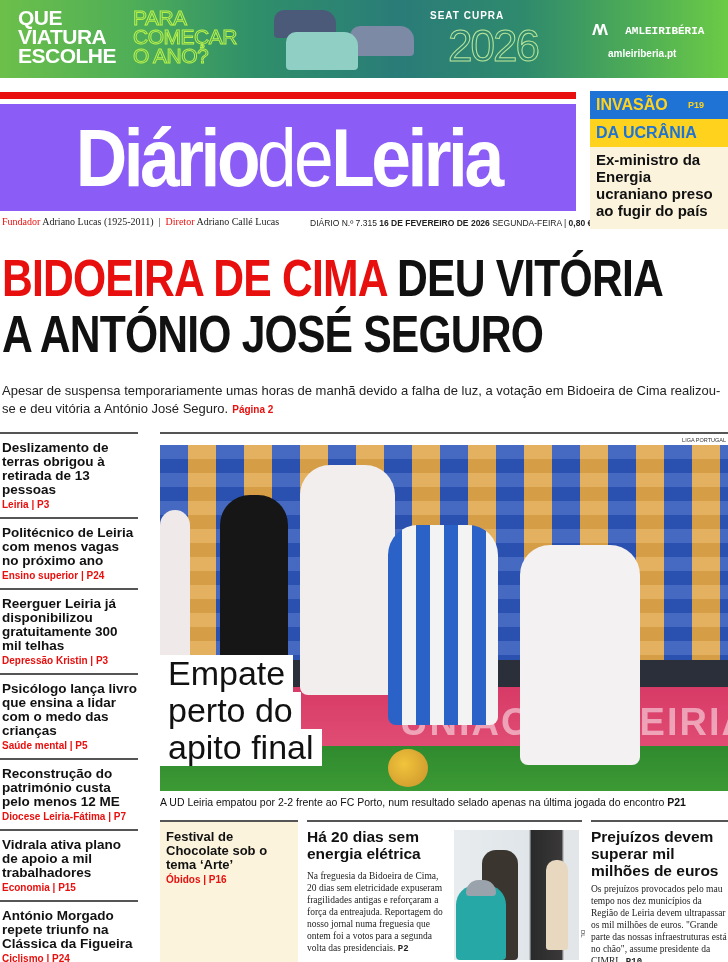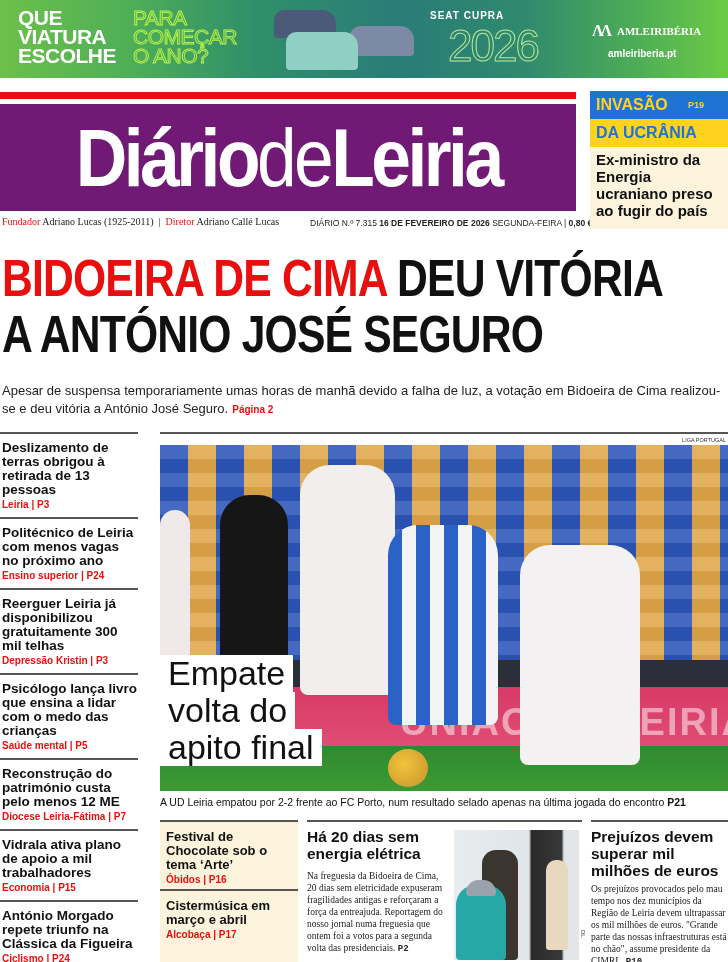--- a/index.html
+++ b/index.html
@@ -14,27 +14,27 @@
   }
   .ad-que { position: absolute; left: 18px; top: 8px; color: #fff; font-family: "Liberation Sans", sans-serif; font-weight: bold; font-size: 21px; line-height: 19px; letter-spacing: -0.5px; }
   .ad-para { position: absolute; left: 133px; top: 8px; color: transparent; -webkit-text-stroke: 1px #b6f04a; font-family: "Liberation Sans", sans-serif; font-size: 21px; line-height: 19px; letter-spacing: -0.5px; }
   .ad-cars { position: absolute; left: 270px; top: 8px; width: 150px; height: 64px; }
   .car { position: absolute; border-radius: 10px 14px 4px 4px; }
   .car1 { left: 4px; top: 2px; width: 62px; height: 28px; background: #4a5a78; }
   .car2 { left: 16px; top: 24px; width: 72px; height: 38px; background: #8fcfc4; }
   .car3 { left: 80px; top: 18px; width: 64px; height: 30px; background: #7d8aa6; }
   .ad-brands { position: absolute; left: 430px; top: 10px; color: #fff; font-family: "Liberation Sans", sans-serif; font-size: 10px; letter-spacing: 1px; font-weight: bold; }
   .ad-year { position: absolute; left: 448px; top: 24px; font-family: "Liberation Sans", sans-serif; font-size: 44px; line-height: 44px; color: transparent; -webkit-text-stroke: 1px #b9e59a; letter-spacing: -2px; }
-  .ad-logo { position: absolute; left: 592px; top: 22px; color: #fff; font-family: Liberation Serif, serif; font-size: 11px; font-weight: bold; display: flex; align-items: center; gap: 8px; }
+  .ad-logo { position: absolute; left: 592px; top: 22px; color: #fff; font-family: Liberation Mono, monospace; font-size: 11px; font-weight: bold; display: flex; align-items: center; gap: 20px; }
   .ad-logo-mark { font-size: 16px; font-weight: bold; letter-spacing: -3px; }
   .ad-url { position: absolute; left: 608px; top: 48px; color: #fff; font-family: "Liberation Sans", sans-serif; font-size: 10px; font-weight: bold; }
 
   
   .mast-top-bar { position: absolute; left: 0; top: 92px; width: 576px; height: 7px; background: #e8100e; }
-  .mast { position: absolute; left: 0; top: 104px; width: 576px; height: 107px; background: #701a75; display: flex; align-items: center; justify-content: center; }
+  .mast { position: absolute; left: 0; top: 104px; width: 576px; height: 107px; background: #8b5cf6; display: flex; align-items: center; justify-content: center; }
   .mast-title { color: #fff; font-family: "Liberation Sans", sans-serif; font-size: 82px; line-height: 82px; letter-spacing: -4px; white-space: nowrap; transform: scaleX(0.87); transform-origin: center; }
   .mast-title .b { font-weight: bold; }
   .mast-title .l { font-weight: normal; letter-spacing: -3px; }
   .credits { position: absolute; left: 2px; top: 216px; font-family: "Liberation Serif", serif; font-size: 10px; color: #222; white-space: nowrap; }
   .credits .red { color: #e8100e; }
   .issue { position: absolute; left: 310px; top: 218px; font-family: "Liberation Sans", sans-serif; font-size: 8.5px; color: #222; white-space: nowrap; }
   .issue b { font-weight: bold; }
 
   
   .ukr { position: absolute; left: 590px; top: 91px; width: 138px; height: 138px; background: #fbf3dc; }
@@ -208,41 +208,37 @@
   <div class="seats-mask"></div>
   <div class="ad-board">UNIÃO DE LEIRIA</div>
   <div class="pl pl-left"></div>
   <div class="pl pl-ref"></div>
   <div class="pl pl-w1"></div>
   <div class="pl pl-porto"></div>
   <div class="pl pl-w2"></div>
   <div class="ball"></div>
   <div class="photo-head">
     <div><span>Empate</span></div>
-    <div><span>volta do</span></div>
+    <div><span>perto do</span></div>
     <div><span>apito final</span></div>
   </div>
 </div>
 <div class="caption">
   <span>A UD Leiria empatou por 2-2 frente ao FC Porto, num resultado selado apenas na última jogada do encontro</span>
   <b>P21</b>
 </div>
 
 <div class="bot-rule" style="left:160px;width:138px;"></div>
 <div class="bot-rule" style="left:307px;width:275px;"></div>
 <div class="bot-rule" style="left:591px;width:137px;"></div>
 
 <div class="cream">
   <div class="cream-item">
     <div class="cream-title">Festival de Chocolate sob o tema ‘Arte’</div>
     <div class="cream-sec">Óbidos | P16</div>
-  </div>
-  <div class="cream-item">
-    <div class="cream-title">Cistermúsica em março e abril</div>
-    <div class="cream-sec">Alcobaça | P17</div>
   </div>
 </div>
 
 <div class="story">
   <div class="story-title">Há 20 dias sem energia elétrica</div>
   <div class="story-body">
     <span>Na freguesia da Bidoeira de Cima, 20 dias sem eletricidade expuseram fragilidades antigas e reforçaram a força da entreajuda. Reportagem do nosso jornal numa freguesia que ontem foi a votos para a segunda volta das presidenciais.</span>
     <b>P2</b>
   </div>
 </div>

